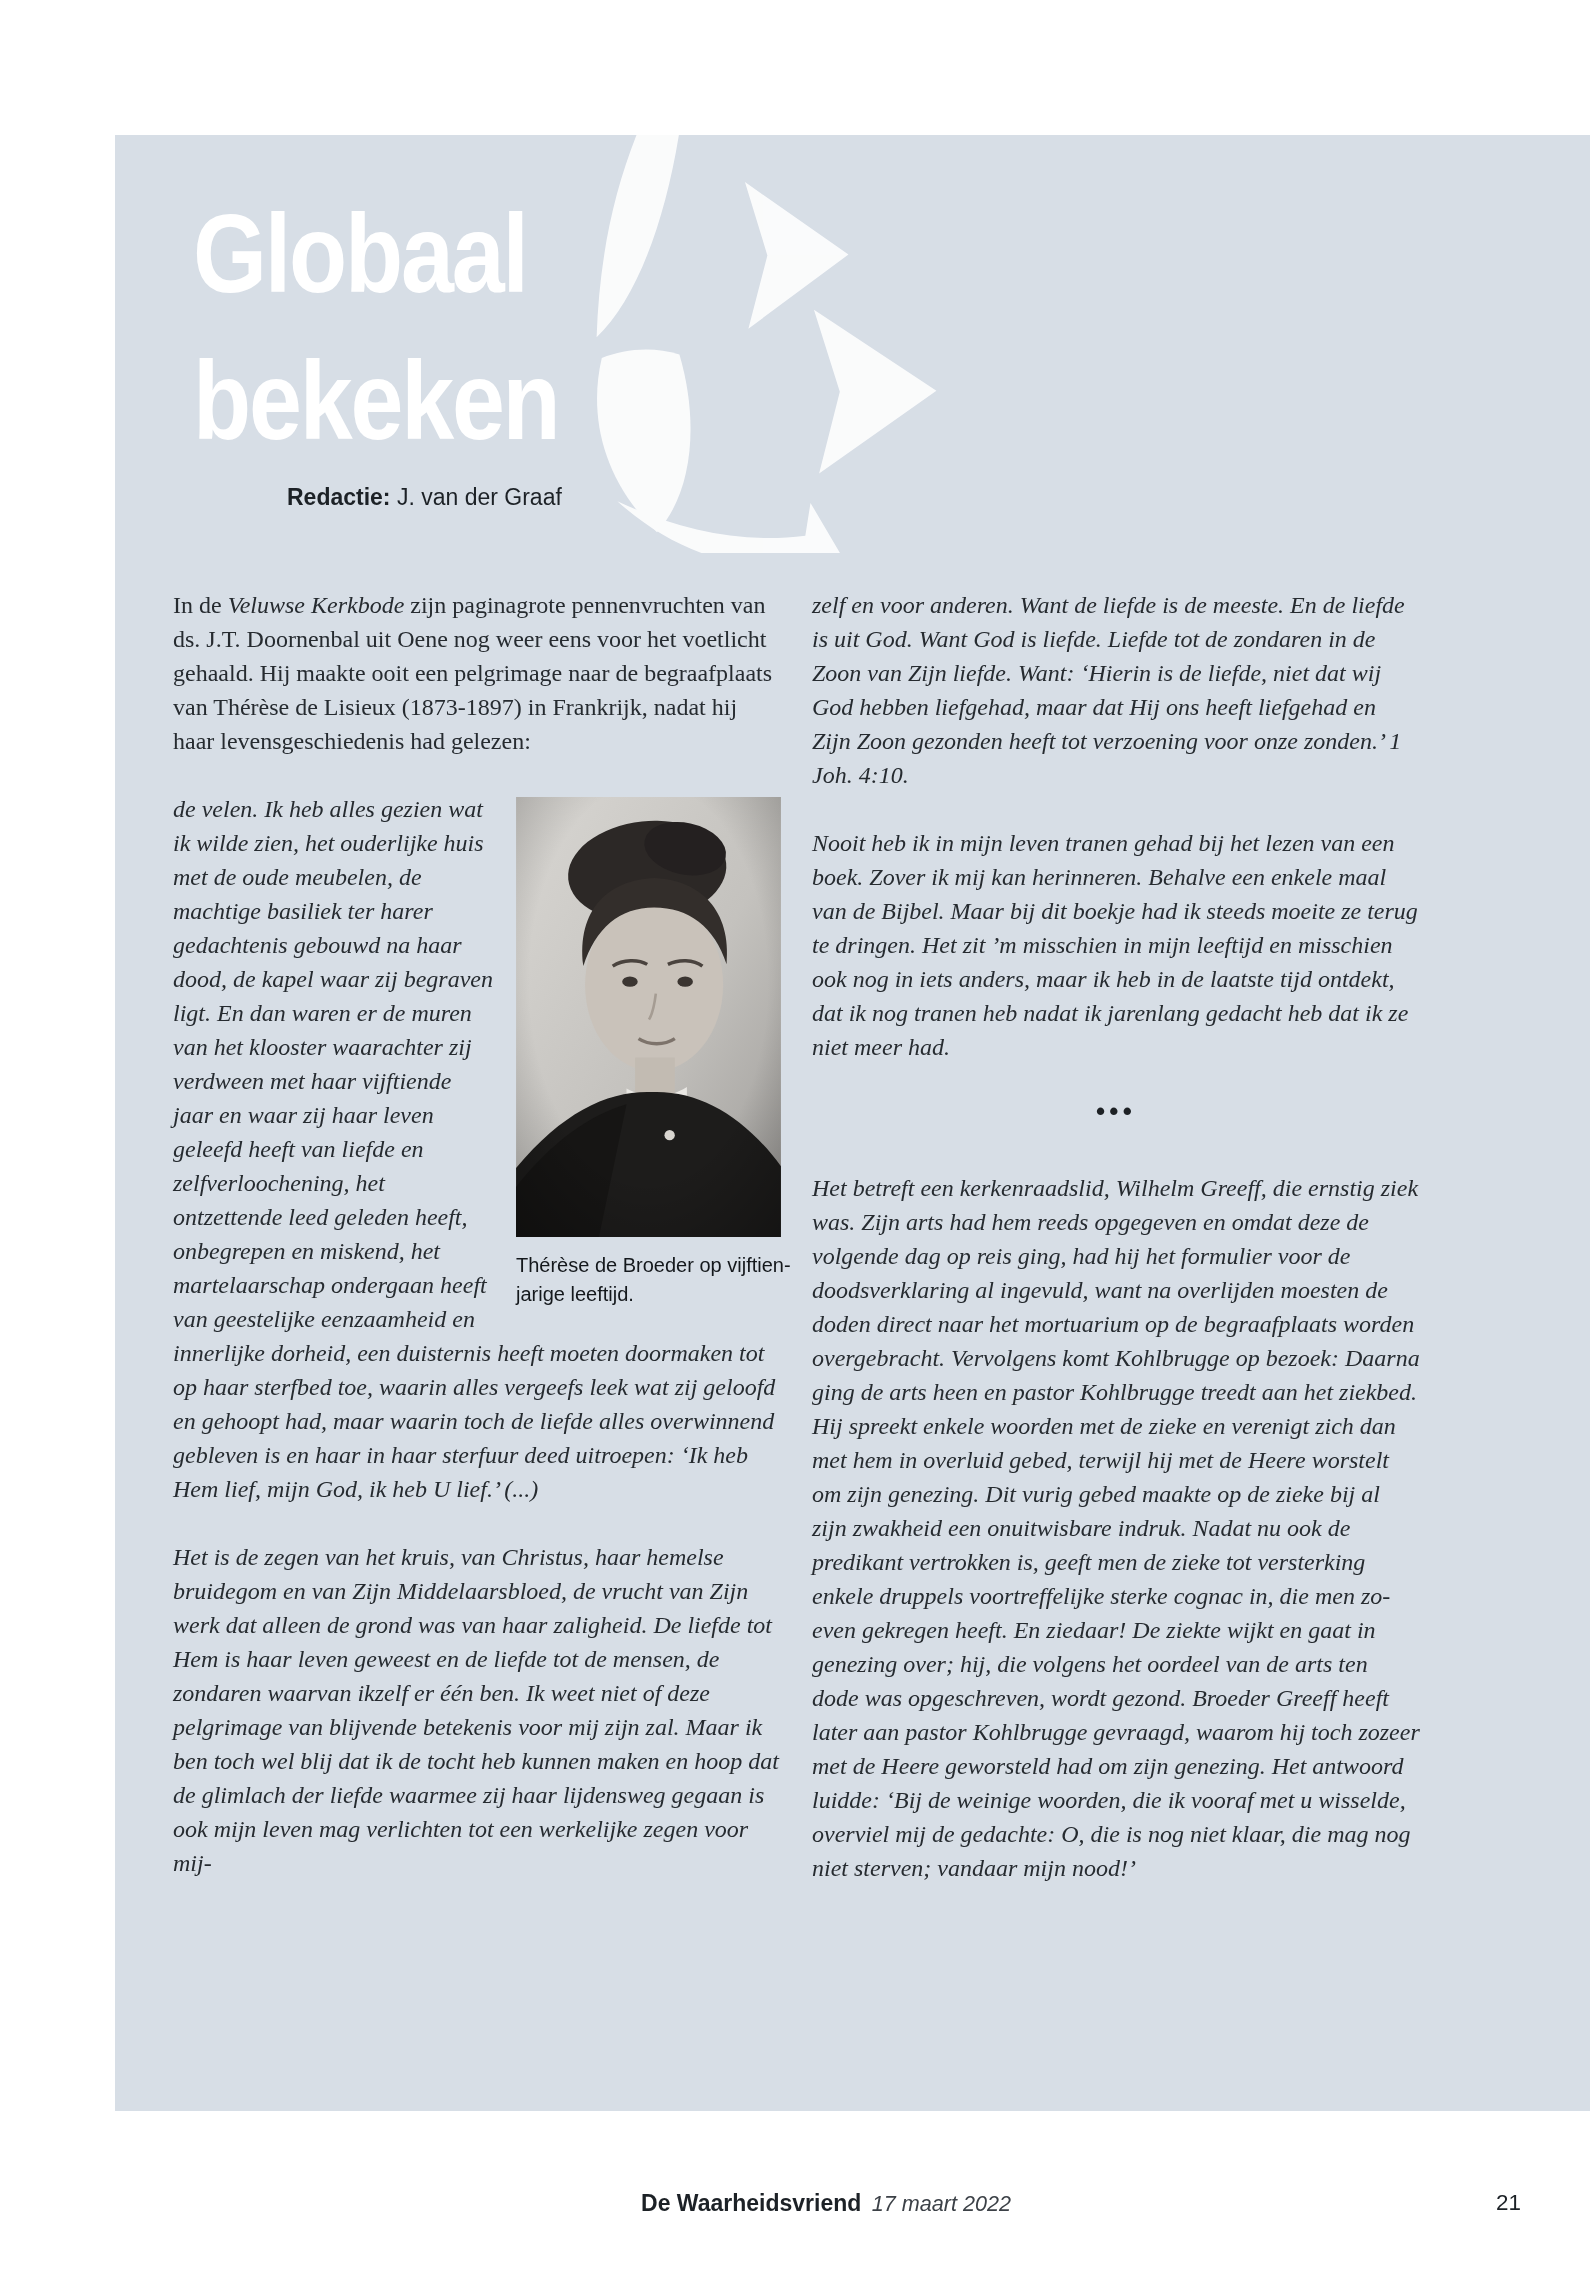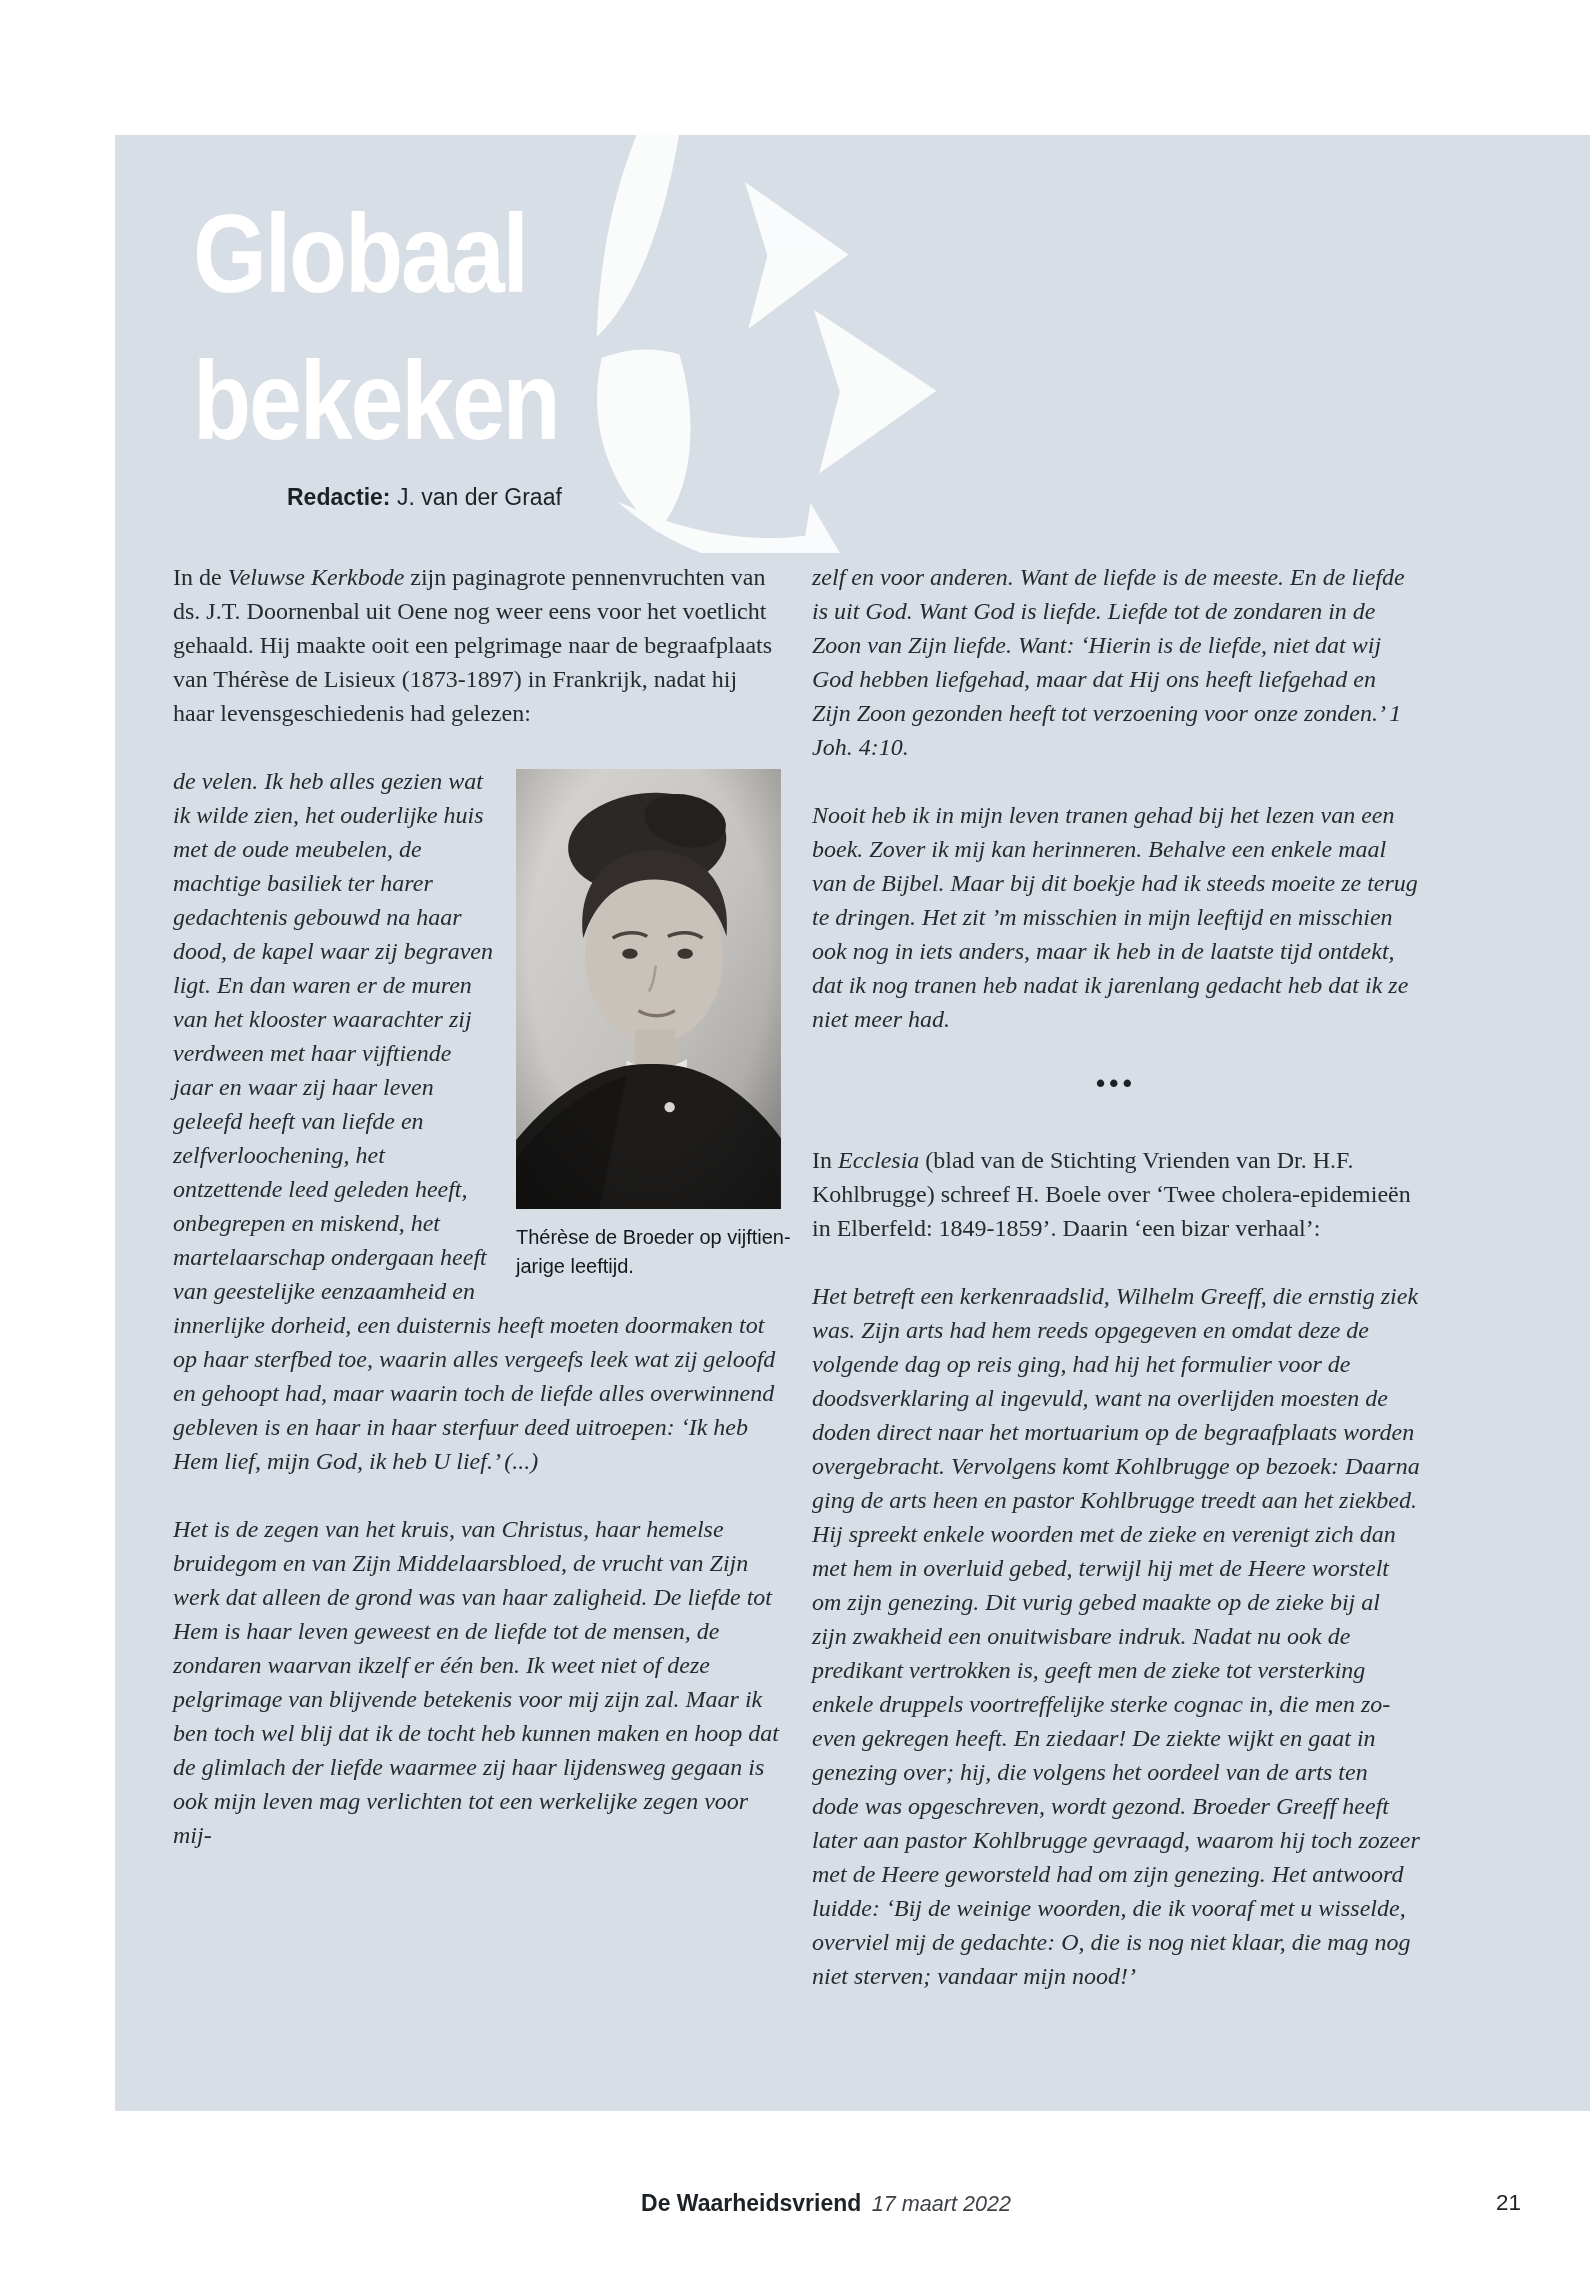--- a/index.html
+++ b/index.html
@@ -26,21 +26,21 @@
   .byline{
     position:absolute;left:172px;top:349px;
     font-family:Liberation Sans, sans-serif;font-size:23px;color:#1c2126;text-align:center;
   }
   .byline .b-label{font-weight:bold;}
   .columns{
     position:absolute;left:58px;top:425px;width:1248px;
     display:flex;gap:31px;
     font-size:24px;line-height:34px;color:#262b30;
   }
-  .col{width:608px;}
+  .col{width:608px;margin-top:28px;}
   .col p{margin:0 0 34px 0;}
   .italic{font-style:italic;}
   .roman{font-style:normal;}
   .photo-block{
     float:right;width:265px;margin:5.2px 0 7px 22.4px;
   }
   .photo-frame{width:265px;height:440px;display:block;}
   .photo-caption{
     margin-top:14px;
     font-family:"Liberation Sans", sans-serif;font-style:normal;
@@ -148,21 +148,20 @@
         <p class="italic">Het is de zegen van het kruis, van Christus, haar hemelse bruidegom en van Zijn Middelaarsbloed, de vrucht van Zijn werk dat alleen de grond was van haar zaligheid. De liefde tot Hem is haar leven geweest en de liefde tot de mensen, de zondaren waarvan ikzelf er één ben. Ik weet niet of deze pelgrimage van blijvende betekenis voor mij zijn zal. Maar ik ben toch wel blij dat ik de tocht heb kunnen maken en hoop dat de glimlach der liefde waarmee zij haar lijdensweg gegaan is ook mijn leven mag verlichten tot een werkelijke zegen voor mij-</p>
       </div>
     </div>
 
     <div class="col">
       <p class="italic">zelf en voor anderen. Want de liefde is de meeste. En de liefde is uit God. Want God is liefde. Liefde tot de zondaren in de Zoon van Zijn liefde. Want: ‘Hierin is de liefde, niet dat wij God hebben liefgehad, maar dat Hij ons heeft liefgehad en Zijn Zoon gezonden heeft tot verzoening voor onze zonden.’ 1 Joh. 4:10.</p>
       <p class="italic">Nooit heb ik in mijn leven tranen gehad bij het lezen van een boek. Zover ik mij kan herinneren. Behalve een enkele maal van de Bijbel. Maar bij dit boekje had ik steeds moeite ze terug te dringen. Het zit ’m misschien in mijn leeftijd en misschien ook nog in iets anders, maar ik heb in de laatste tijd ontdekt, dat ik nog tranen heb nadat ik jarenlang gedacht heb dat ik ze niet meer had.</p>
 
       <div class="dots-separator">•••</div>
 
-      <p class="roman"><span>In </span><span class="italic">Ecclesia</span><span> (blad van de Stichting Vrienden van Dr. H.F. Kohlbrugge) schreef H. Boele over ‘Twee cholera-epidemieën in Elberfeld: 1849-1859’. Daarin ‘een bizar verhaal’:</span></p>
 
       <p class="italic">Het betreft een kerkenraadslid, Wilhelm Greeff, die ernstig ziek was. Zijn arts had hem reeds opgegeven en omdat deze de volgende dag op reis ging, had hij het formulier voor de doodsverklaring al ingevuld, want na overlijden moesten de doden direct naar het mortuarium op de begraafplaats worden overgebracht. Vervolgens komt Kohlbrugge op bezoek: Daarna ging de arts heen en pastor Kohlbrugge treedt aan het ziekbed. Hij spreekt enkele woorden met de zieke en verenigt zich dan met hem in overluid gebed, terwijl hij met de Heere worstelt om zijn genezing. Dit vurig gebed maakte op de zieke bij al zijn zwakheid een onuitwisbare indruk. Nadat nu ook de predikant vertrokken is, geeft men de zieke tot versterking enkele druppels voortreffelijke sterke cognac in, die men zo-even gekregen heeft. En ziedaar! De ziekte wijkt en gaat in genezing over; hij, die volgens het oordeel van de arts ten dode was opgeschreven, wordt gezond. Broeder Greeff heeft later aan pastor Kohlbrugge gevraagd, waarom hij toch zozeer met de Heere geworsteld had om zijn genezing. Het antwoord luidde: ‘Bij de weinige woorden, die ik vooraf met u wisselde, overviel mij de gedachte: O, die is nog niet klaar, die mag nog niet sterven; vandaar mijn nood!’</p>
     </div>
 
   </div>
 </div>
 
 <div class="footer">
   <span class="footer-inner">
     <span class="mag">De Waarheidsvriend</span><span class="date">17 maart 2022</span>

